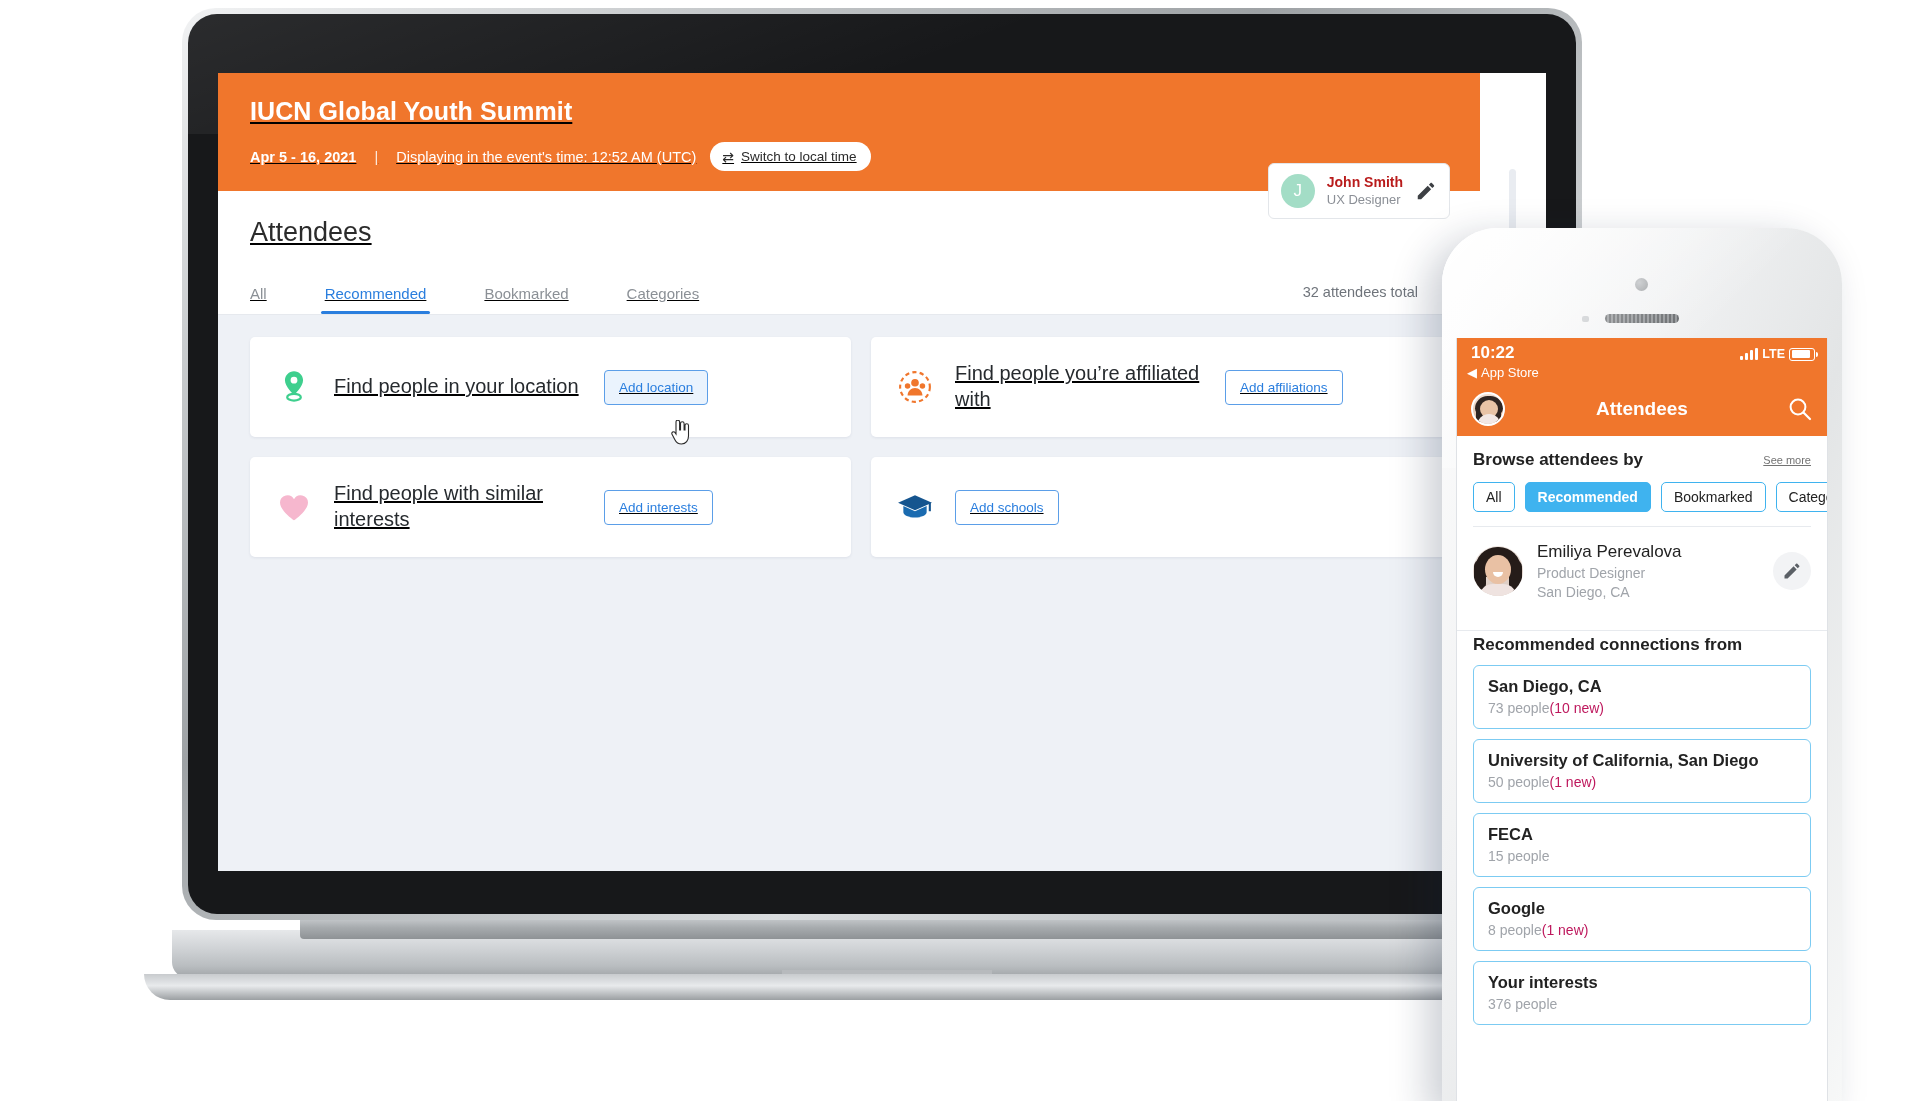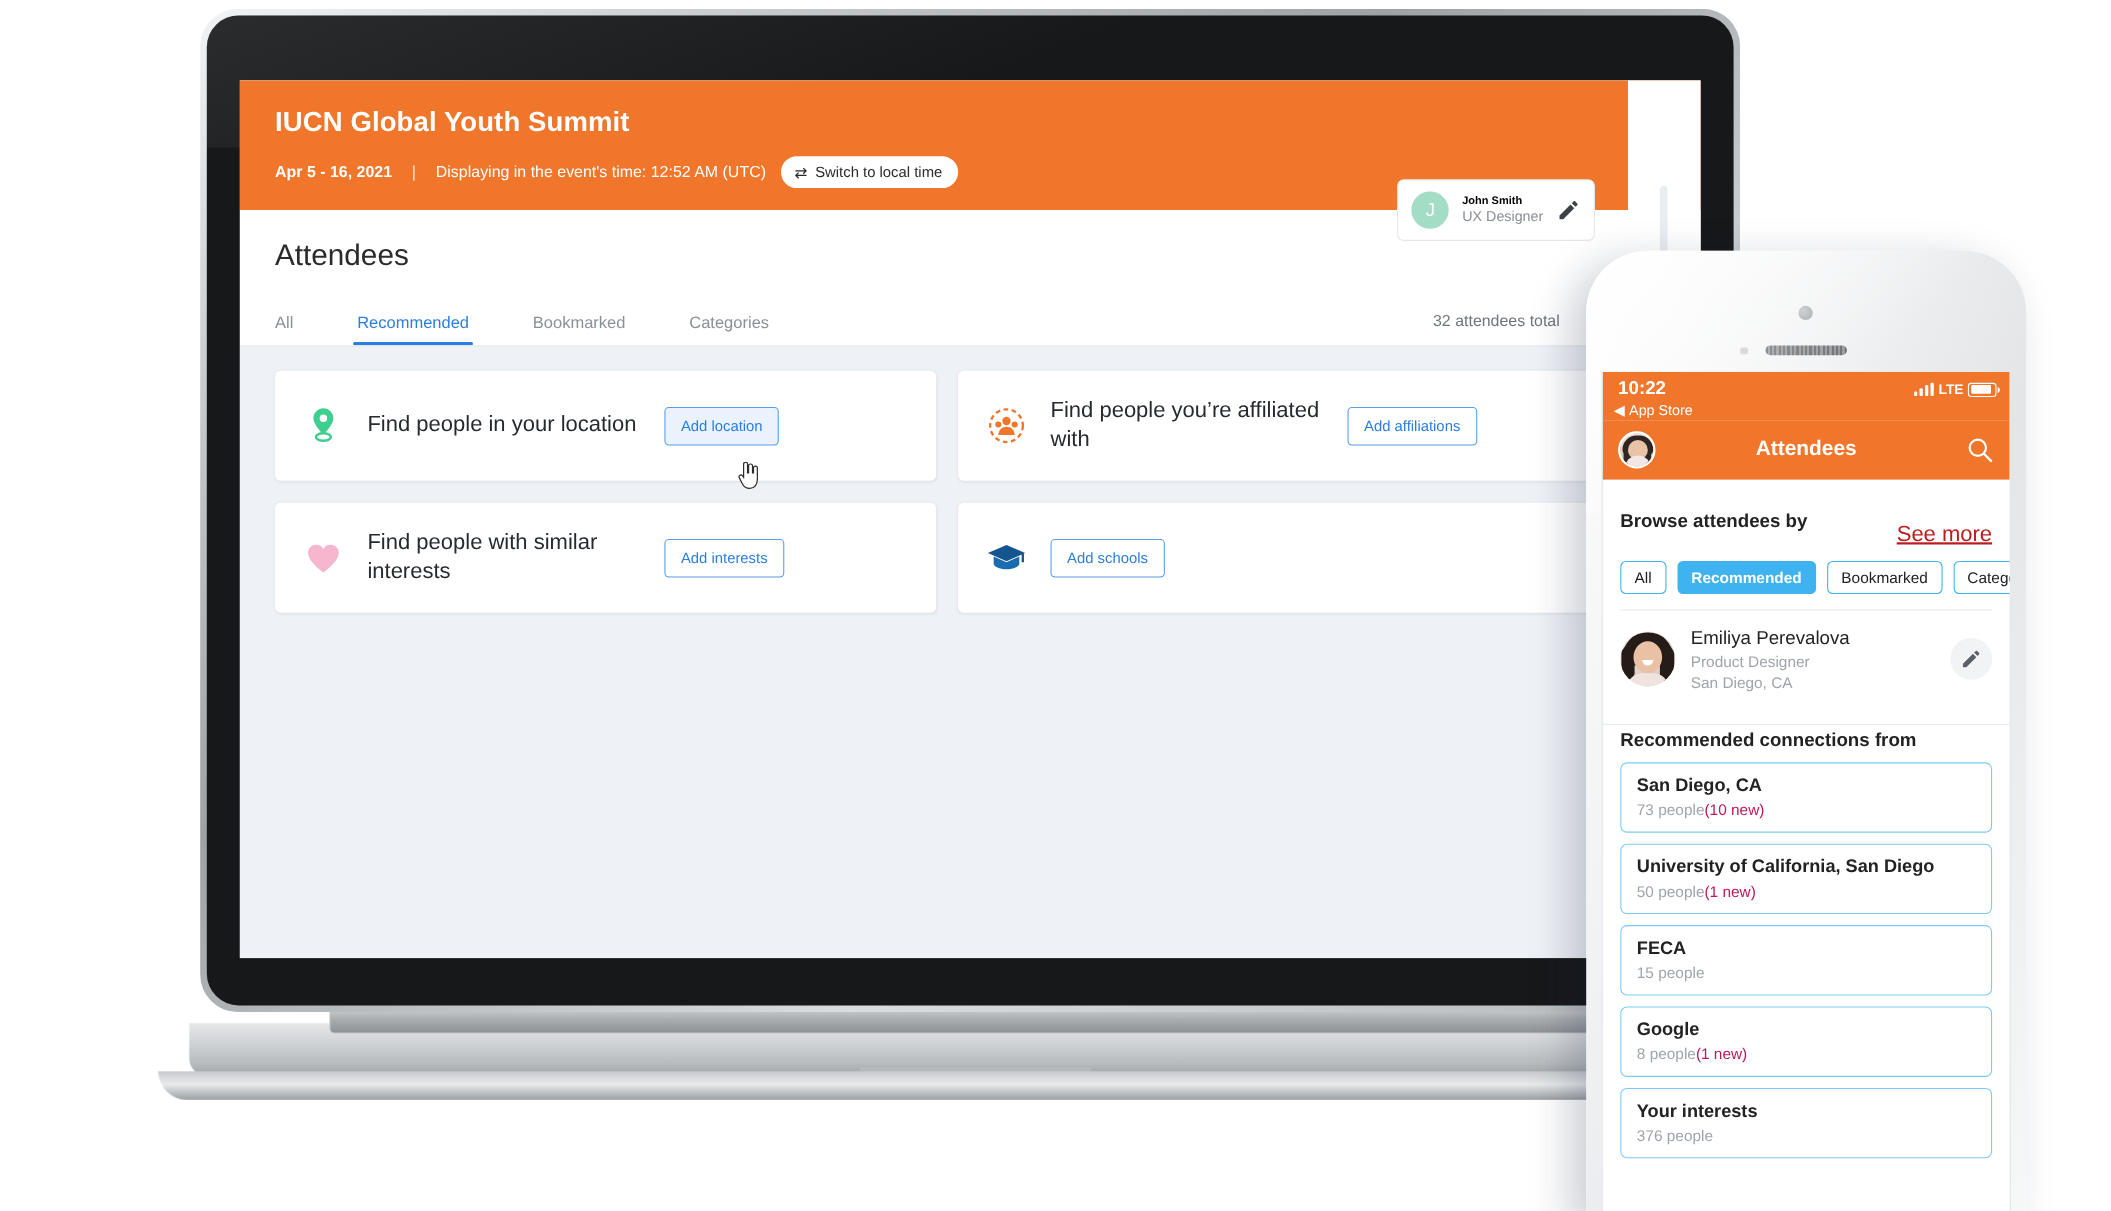--- a/index.html
+++ b/index.html
@@ -26,21 +26,21 @@
     background: #17181a;
   }
   .lid-gloss {
     position: absolute; left: 6px; top: 6px; width: 880px; height: 120px;
     border-top-left-radius: 29px;
     background: linear-gradient(160deg, rgba(255,255,255,.085), rgba(255,255,255,0) 72%);
     pointer-events: none;
   }
   .screen {
     position: absolute; left: 36px; top: 65px; width: 1328px; height: 798px;
-    background: #ffffff; overflow: hidden;
+    background: #ffffff; overflow: hidden; text-decoration: underline;
   }
 
   
   .app-header { background: #f0762c; height: 118px; padding: 24px 32px 0 32px; position: relative; }
   .event-title { color:#fff; font-size: 25px; font-weight: 700; letter-spacing:.1px; }
   .event-meta { margin-top: 16px; display:flex; align-items:center; gap:0; color:#fff; font-size:14.5px; }
   .event-dates { font-weight: 600; }
   .meta-sep { margin: 0 18px; opacity:.85; }
   .event-time { font-weight: 400; }
   .switch-btn {
@@ -59,21 +59,21 @@
     background:#fff; border:1px solid #e3e6ea; border-radius: 6px;
     display:flex; align-items:center; gap:12px; padding: 10px 12px 10px 12px;
     min-width: 160px;
   }
   .avatar-circle {
     width: 34px; height: 34px; border-radius: 50%; background:#a3ddc6;
     color:#fff; font-size: 17px; display:flex; align-items:center; justify-content:center;
     flex: 0 0 auto; font-weight:400;
   }
   .chip-texts { line-height:1.25; flex:1; }
-  .chip-name { font-size: 10px; font-weight: 700; color:#000000; white-space:nowrap; }
+  .chip-name { font-size: 14px; font-weight: 700; color:#b91c1c; white-space:nowrap; }
   .chip-role { font-size: 13px; color:#8b8f96; }
   .pencil { width: 22px; height:22px; flex:0 0 auto; }
 
   .tabs-row { position:relative; margin-top: 22px; display:flex; align-items:flex-end; height: 44px; }
   .tab {
     font-size: 15px; color:#8b9096; padding: 0 0 12px 0; margin-right: 58px; cursor:pointer;
     position:relative; white-space:nowrap;
   }
   .tab.active { color:#2a7ede; font-weight:500; }
   .tab.active::after {
@@ -182,21 +182,21 @@
   .nav-avatar .hair { position:absolute; left:2px; top:2px; width:28px; height:18px; border-radius:14px 14px 6px 6px; background:#2f2522; }
   .nav-avatar .hair2 { position:absolute; left:3px; top:12px; width:7px; height:16px; border-radius:6px; background:#2f2522; }
   .nav-avatar .hair3 { position:absolute; right:2px; top:12px; width:7px; height:16px; border-radius:6px; background:#2f2522; }
   .nav-avatar .body { position:absolute; left:4px; bottom:-2px; width:24px; height:12px; border-radius:12px 12px 0 0; background:#f2e7e4; }
   .nav-title { position:absolute; left:0; right:0; text-align:center; color:#fff; font-size: 19px; font-weight:700; pointer-events:none;}
   .nav-search { margin-left:auto; width: 26px; height:26px; }
 
   .phone-section { padding: 14px 16px 0 16px; }
   .browse-row { display:flex; align-items:center; justify-content:space-between; }
   .browse-label { font-size: 17px; font-weight:700; color:#222; }
-  .see-more { font-size: 20px; color:#b91c1c; text-decoration: underline; cursor:pointer;margin-top:25px; }
+  .see-more { font-size: 11px; color:#737373; text-decoration: underline; cursor:pointer; }
   .chips { display:flex; gap: 10px; margin-top: 12px; }
   .chip {
     border:1.5px solid #3fb3ef; border-radius:5px; padding: 6px 12px; font-size: 14px; color:#222;
     background:#fff; white-space:nowrap; cursor:pointer;
   }
   .chip.active { background:#3fb3ef; color:#fff; border-color:#3fb3ef; font-weight:700; }
 
   .phone-divider { height:1px; background:#e7eaee; margin: 14px 0 0 0; }
 
   .person-row { display:flex; align-items:center; gap: 14px; padding: 14px 16px 14px 16px; }

